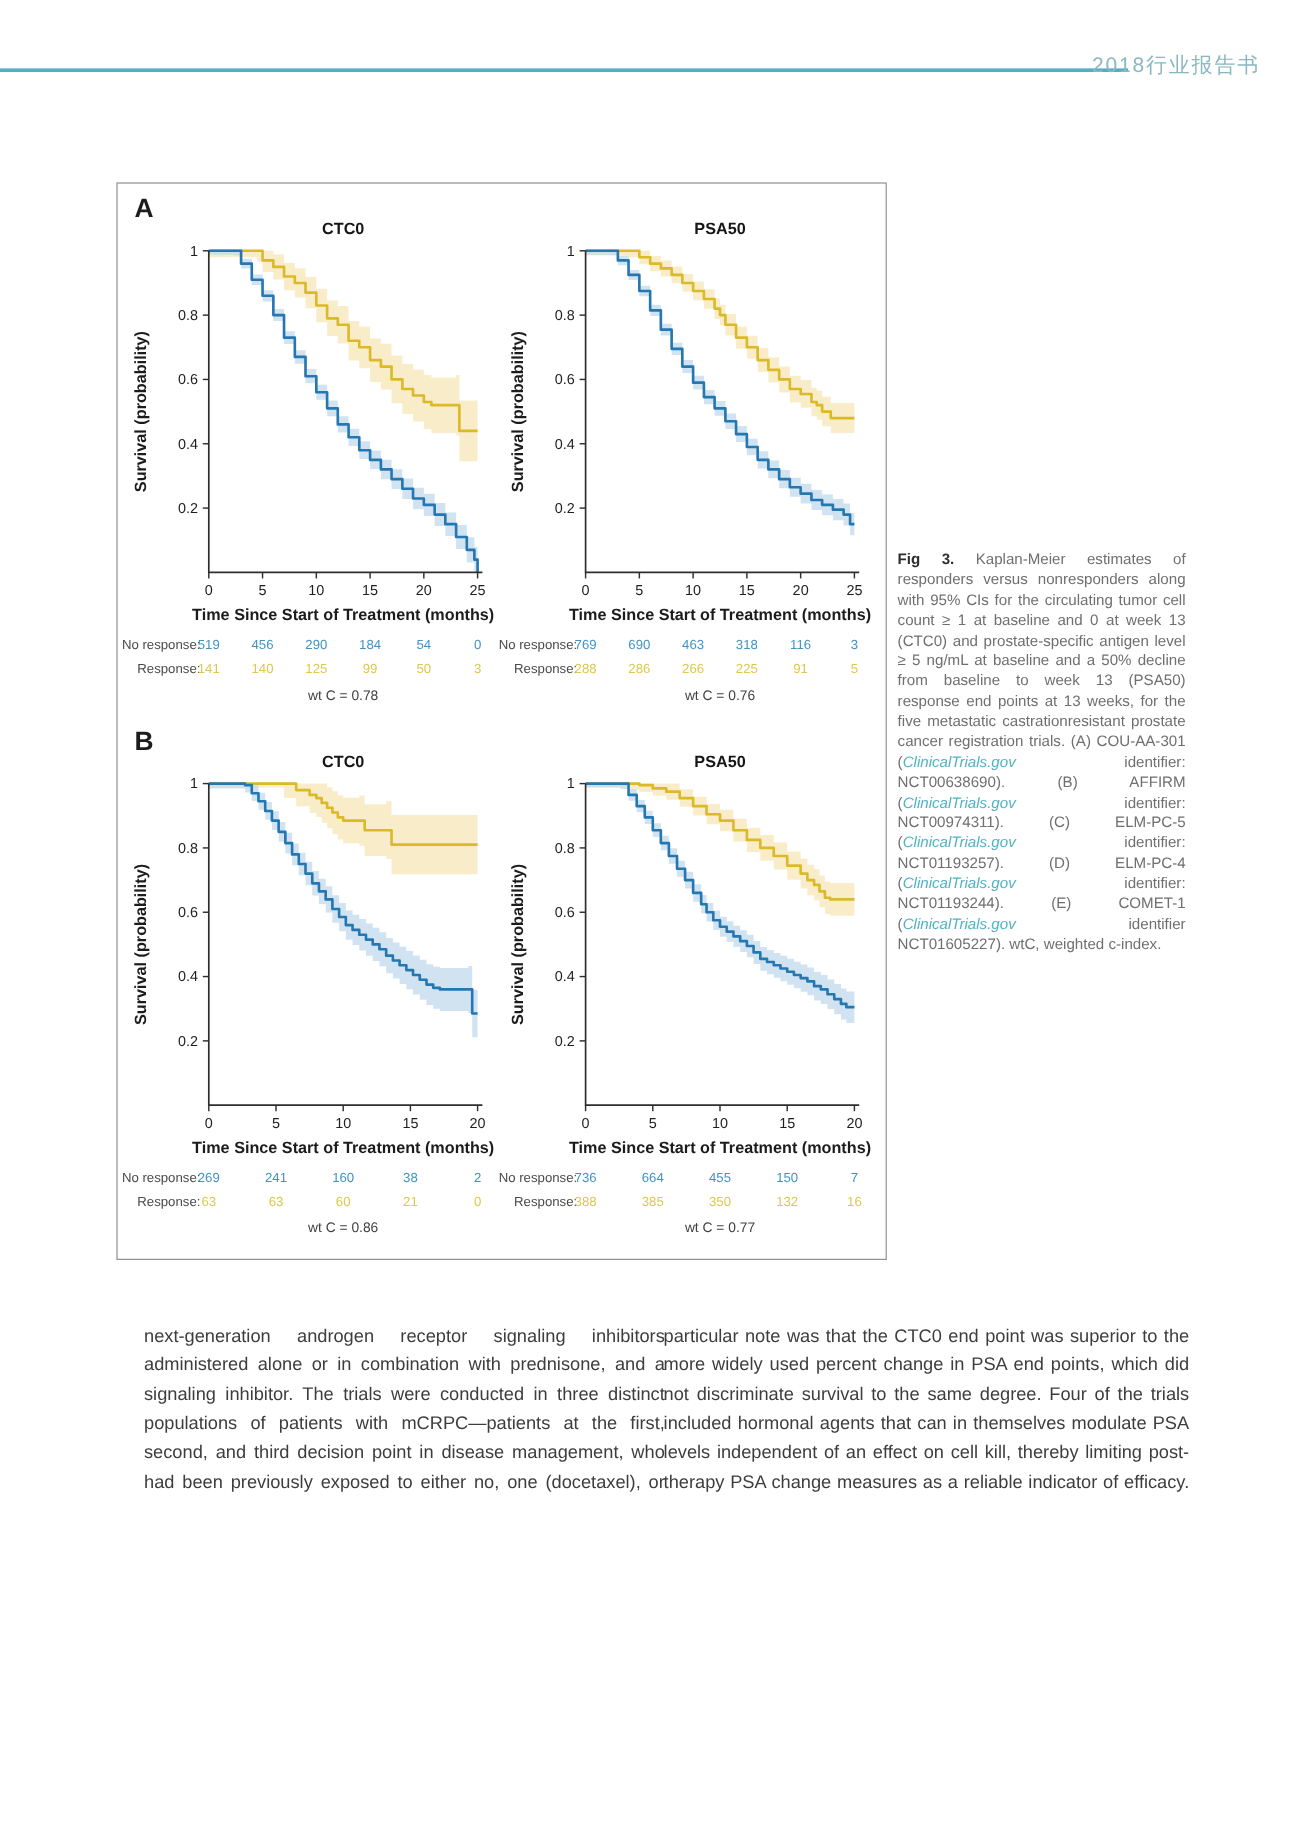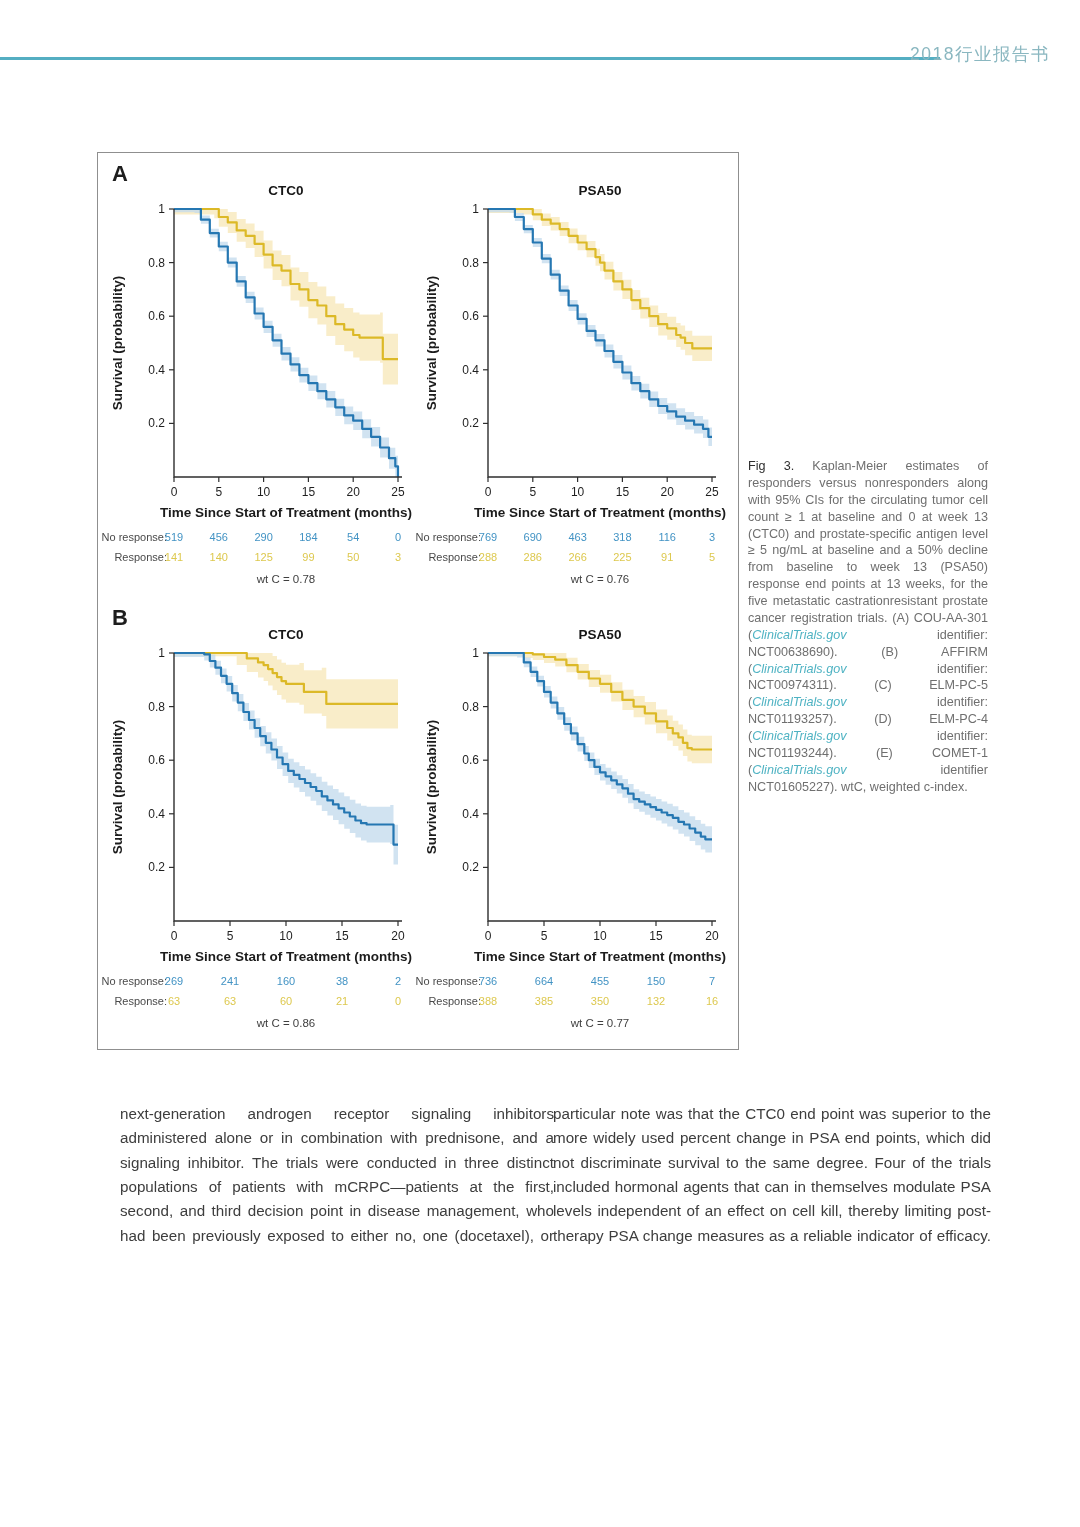--- a/index.html
+++ b/index.html
@@ -14,21 +14,21 @@
   .panel-a{left:14px;top:8px;}
   .panel-b{left:14px;top:452px;}
   .chart{position:absolute;width:306px;height:418px;}
   .chart-a1{left:8px;top:26px;}
   .chart-a2{left:322px;top:26px;}
   .chart-b1{left:8px;top:470px;}
   .chart-b2{left:322px;top:470px;}
   svg{overflow:visible;display:block;}
 
   .caption{position:absolute;left:748px;top:458px;width:240px;font-size:12.6px;line-height:1.34;color:#6f6f6f;text-align:justify;}
-  .seg-bold{font-weight:normal;color:#2e2e2e;}
+  .seg-bold{font-weight:bold;color:#2e2e2e;}
   .seg-link{color:var(--link);font-style:italic;}
 
   .bodycol{position:absolute;top:1102px;font-size:15.2px;line-height:1.60;color:#3d3d3d;text-align:justify;}
   .col-left{left:120px;width:434px;}
   .col-right{left:553px;width:438px;}
 
   .footer-rule{position:absolute;left:0;top:1481px;width:1080px;height:3px;background:var(--footer-line);}
   .badge{position:absolute;left:920px;top:1448px;width:140px;height:70px;color:var(--badge);}
   .page-num{position:absolute;left:988px;top:1472px;width:64px;text-align:center;color:#ffffff;font-size:15px;font-weight:bold;}
 </style>

